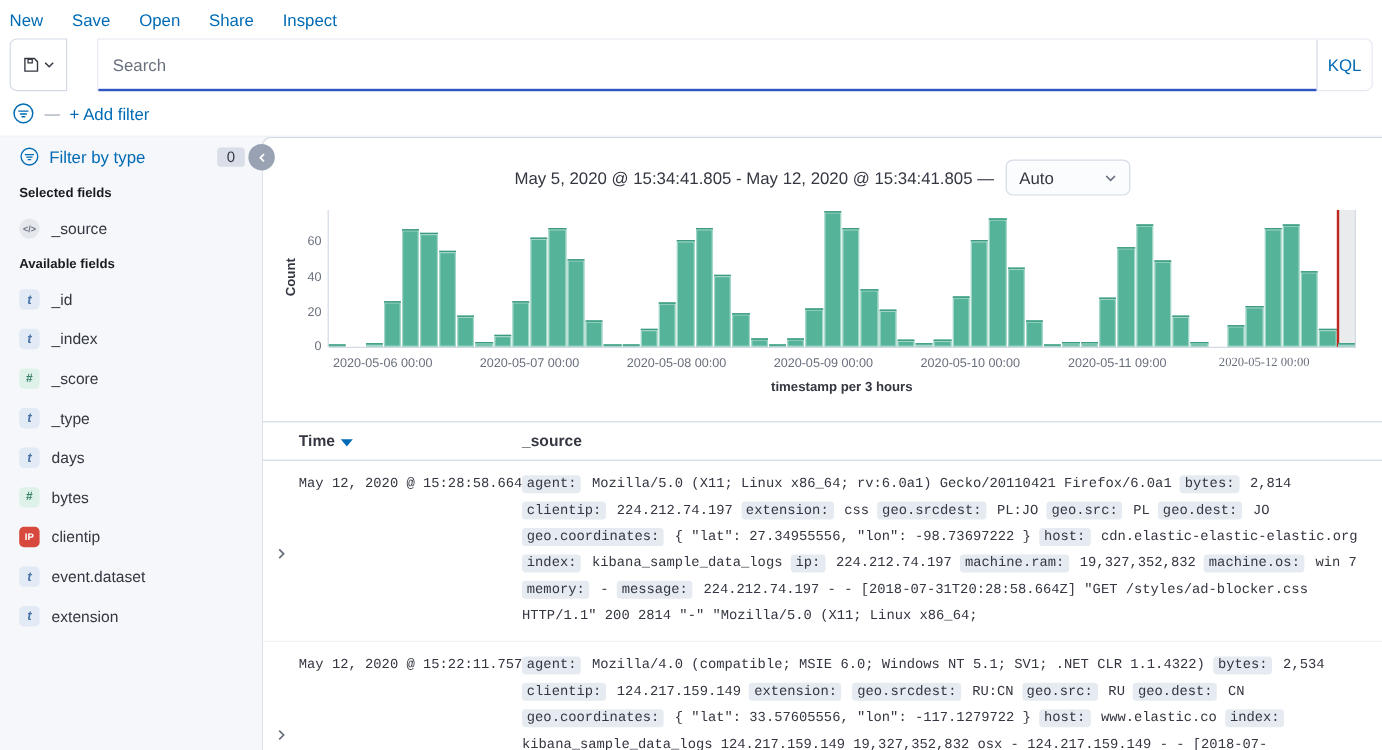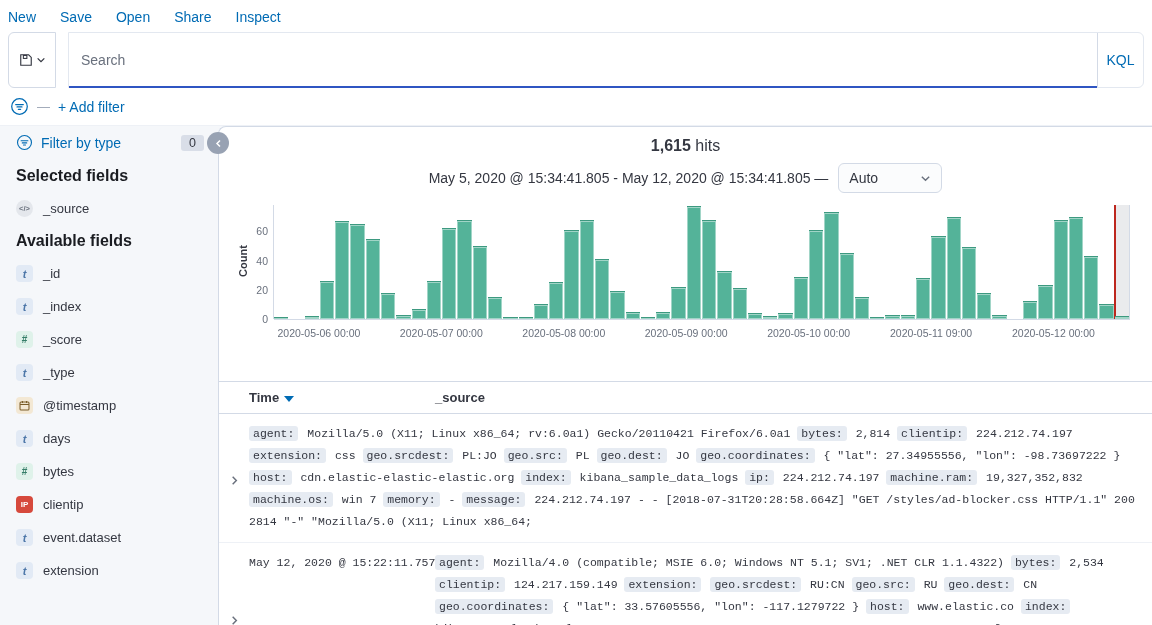--- a/index.html
+++ b/index.html
@@ -4,21 +4,21 @@
 <style>
   * { margin:0; padding:0; box-sizing:border-box; }
   html,body { width:1152px; height:625px; overflow:hidden; background:#fff;
     font-family:"Liberation Sans", sans-serif; color:#343741; }
 
   
   .topnav { display:flex; gap:24px; padding:9px 8px 7px 8px; align-items:center; }
   .topnav .navlink { color:#006BB4; font-size:14px; font-weight:500; cursor:pointer; }
 
   
-  .querybar { display:flex; align-items:stretch; gap:12px; margin:0 8px; height:56px; }
+  .querybar { display:flex; align-items:stretch; gap:25px; margin:0 8px; height:44px; }
   .save-query-btn { width:48px; border:1px solid #D3DAE6; border-radius:6px 0 0 6px;
     background:#fff; display:flex; align-items:center; justify-content:center; gap:3px; cursor:pointer; }
   .search-wrap { flex:1; display:flex; background:#fff; border:1px solid #e3e8f0;
     border-radius:0 6px 6px 0; position:relative; }
   .search-input { flex:1; border:none; outline:none; font-size:14px; padding:0 12px;
     font-family:"Liberation Sans",sans-serif; color:#343741; background:transparent; }
   .search-input::placeholder { color:#69707D; }
   .search-underline { position:absolute; left:0; right:46px; bottom:-1px; height:2px; background:#2f55c2; }
   .kql-btn { width:46px; display:flex; align-items:center; justify-content:center;
     border-left:1px solid #D3DAE6; color:#006BB4; font-size:14px; cursor:pointer; }
@@ -53,21 +53,21 @@
     cursor:pointer; white-space:nowrap; }
   .fieldsearch { display:flex; align-items:center; gap:6px; background:#fff; border:1px solid #D3DAE6;
     border-radius:6px; height:32px; padding:0 8px; margin-bottom:14px; }
   .fieldsearch input { border:none; outline:none; font-size:13.5px; width:140px;
     font-family:"Liberation Sans",sans-serif; color:#343741; background:transparent; }
   .fieldsearch input::placeholder { color:#69707D; }
   .filter-type-row { display:flex; align-items:center; margin-bottom:16px; cursor:pointer; }
   .filter-type-label { color:#006BB4; font-size:14px; margin-left:8px; flex:1; }
   .count-badge { background:#D9DEE8; color:#343741; font-size:12.5px; border-radius:3px;
     padding:1px 8px; font-weight:500; }
-  .fields-heading { font-size:16px; font-weight:700; color:#1A1C21; margin:4px 0 10px 0; }
+  .fields-heading { font-size:11px; font-weight:700; color:#1A1C21; margin:4px 0 10px 0; }
   .field-list { list-style:none; }
   .field-item { display:flex; align-items:center; gap:10px; padding:5px 0; margin-bottom:6px; cursor:pointer; }
   .field-name { font-size:13px; color:#343741; }
   .ficon { width:17px; height:17px; border-radius:4px; display:flex; align-items:center;
     justify-content:center; font-weight:700; flex:0 0 17px; }
   .ficon.string { background:#E2EAF5; color:#4C76A8; font-size:11px; font-style:italic; }
   .ficon.number { background:#DFF2EA; color:#357E68; font-size:10px; }
   .ficon.date   { background:#F3E8D4; color:#7A5C28; }
   .ficon.ip     { background:#D6493C; color:#fff; font-size:8px; }
   .ficon.source { background:#E4E7EC; color:#69707D; font-size:7.5px; border-radius:50%; }
@@ -194,30 +194,20 @@
         </li>
         <li class="field-item">
           <span class="ficon number">#</span>
           <span class="field-name">_score</span>
         </li>
         <li class="field-item">
           <span class="ficon string">t</span>
           <span class="field-name">_type</span>
         </li>
         <li class="field-item">
-          <span class="ficon date">
-            <svg width="11" height="11" viewBox="0 0 16 16">
-              <rect x="1.5" y="3" width="13" height="11.5" rx="1.5" fill="none" stroke="#7A5C28" stroke-width="1.5"></rect>
-              <path d="M1.5 6.5h13" stroke="#7A5C28" stroke-width="1.5"></path>
-              <path d="M5 1.5v3M11 1.5v3" stroke="#7A5C28" stroke-width="1.5"></path>
-            </svg>
-          </span>
-          <span class="field-name">@timestamp</span>
-        </li>
-        <li class="field-item">
           <span class="ficon string">t</span>
           <span class="field-name">days</span>
         </li>
         <li class="field-item">
           <span class="ficon number">#</span>
           <span class="field-name">bytes</span>
         </li>
         <li class="field-item">
           <span class="ficon ip">IP</span>
           <span class="field-name">clientip</span>
@@ -233,24 +223,20 @@
       </ul>
   </div>
 
   <div class="mainpanel">
     <button class="collapse-btn">
       <svg width="9" height="9" viewBox="0 0 12 12">
           <path d="M8 2L4 6l4 4" fill="none" stroke="#fff" stroke-width="2"></path>
         </svg>
     </button>
 
-    <div class="hits-row">
-      <span class="hits-count">1,615</span>
-      <span>hits</span>
-    </div>
     <div class="range-row">
       <span class="range-text">May 5, 2020 @ 15:34:41.805 - May 12, 2020 @ 15:34:41.805 —</span>
       <div class="interval-select">
         <span>Auto</span>
         <svg width="11" height="11" viewBox="0 0 12 12">
             <path d="M2 4l4 4 4-4" fill="none" stroke="#69707D" stroke-width="1.5"></path>
           </svg>
       </div>
     </div>
 
@@ -319,42 +305,44 @@
           <div class="future-shade" style="left: 98.2143%;"></div>
           <div class="now-line" style="left: calc(98.2143% - 1px); background: rgb(189, 39, 30);"></div>
         </div>
       <div class="xticks" id="xticks">
           <div class="xtick" style="left: 5.36%;">2020-05-06 00:00</div>
           <div class="xtick" style="left: 19.64%;">2020-05-07 00:00</div>
           <div class="xtick" style="left: 33.93%;">2020-05-08 00:00</div>
           <div class="xtick" style="left: 48.21%;">2020-05-09 00:00</div>
           <div class="xtick" style="left: 62.5%;">2020-05-10 00:00</div>
           <div class="xtick" style="left: 76.79%;">2020-05-11 09:00</div>
-          <div class="xtick" style="left: 91.07%;">2020-05-12 00:00</div>
+          <div class="xtick" style="left: 91.07%; font-family: Liberation Serif, serif;">2020-05-12 00:00</div>
         </div>
+      <div class="xlabel">timestamp per 3 hours</div>
     </div>
 
     <div class="doctable">
       <div class="thead">
         <div class="th-expand"></div>
         <div class="th-time">
           <span>Time</span>
           <span class="sort-caret"></span>
         </div>
         <div class="th-source">_source</div>
       </div>
       <div id="docrows">
           <div class="docrow">
             <div class="expand-cell">
               <button class="expand-btn">
                 <svg width="11" height="11" viewBox="0 0 12 12">
                   <path d="M4 2l4 4-4 4" fill="none" stroke="#69707D" stroke-width="1.6"></path>
                 </svg>
               </button>
             </div>
+            <div class="time-cell">May 12, 2020 @ 15:28:58.664</div>
             <div class="source-cell"><span class="token">agent:</span> Mozilla/5.0 (X11; Linux x86_64; rv:6.0a1) Gecko/20110421 Firefox/6.0a1 <span class="token">bytes:</span> 2,814 <span class="token">clientip:</span> 224.212.74.197 <span class="token">extension:</span> css <span class="token">geo.srcdest:</span> PL:JO <span class="token">geo.src:</span> PL <span class="token">geo.dest:</span> JO <span class="token">geo.coordinates:</span> { "lat": 27.34955556, "lon": -98.73697222 } <span class="token">host:</span> cdn.elastic-elastic-elastic.org <span class="token">index:</span> kibana_sample_data_logs <span class="token">ip:</span> 224.212.74.197 <span class="token">machine.ram:</span> 19,327,352,832 <span class="token">machine.os:</span> win 7 <span class="token">memory:</span> - <span class="token">message:</span> 224.212.74.197 - - [2018-07-31T20:28:58.664Z] "GET /styles/ad-blocker.css HTTP/1.1" 200 2814 "-" "Mozilla/5.0 (X11; Linux x86_64; </div>
           </div>
           <div class="docrow">
             <div class="expand-cell">
               <button class="expand-btn">
                 <svg width="11" height="11" viewBox="0 0 12 12">
                   <path d="M4 2l4 4-4 4" fill="none" stroke="#69707D" stroke-width="1.6"></path>
                 </svg>
               </button>
             </div>

